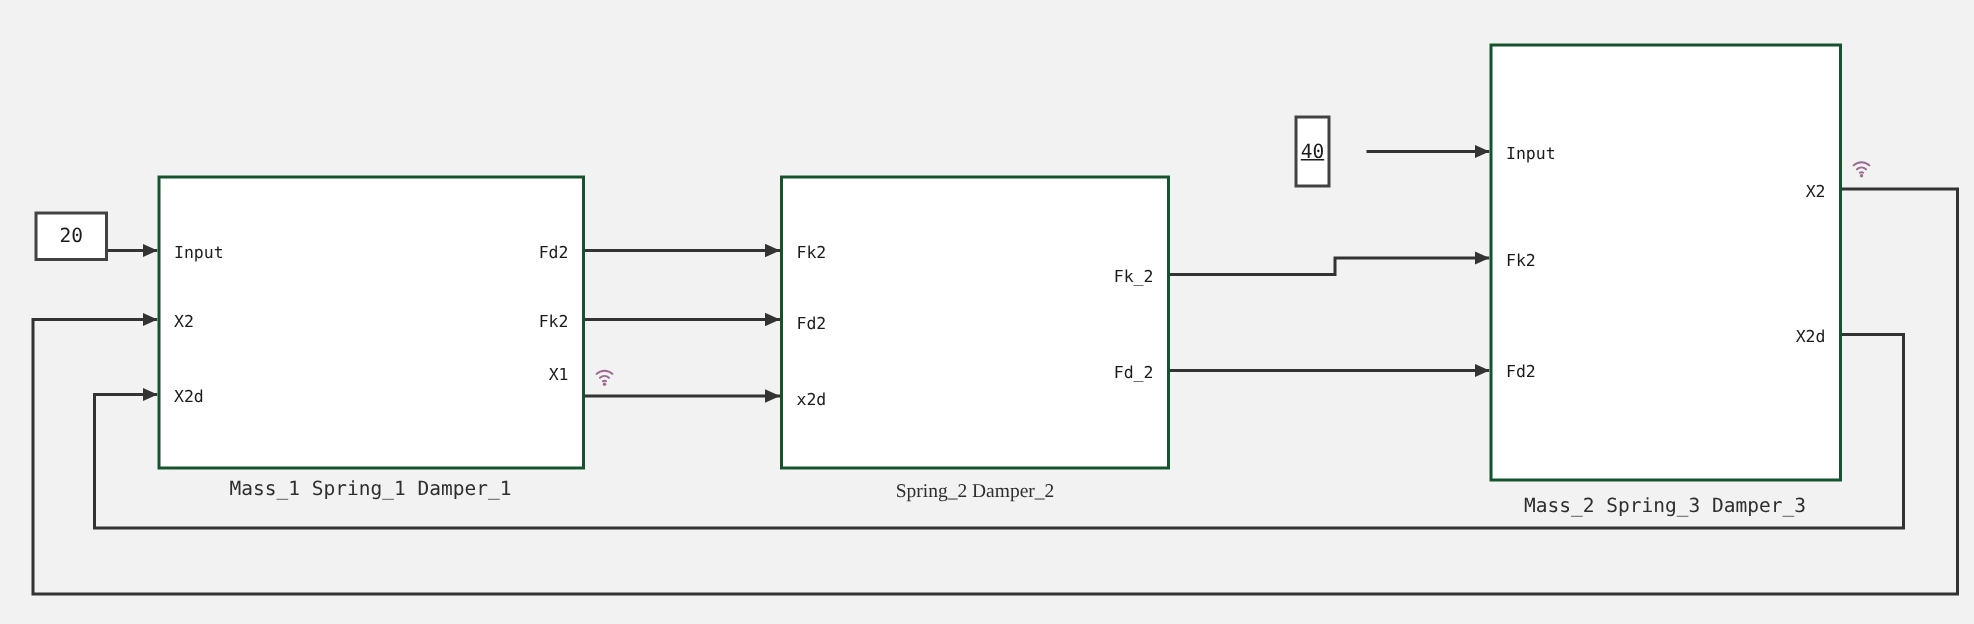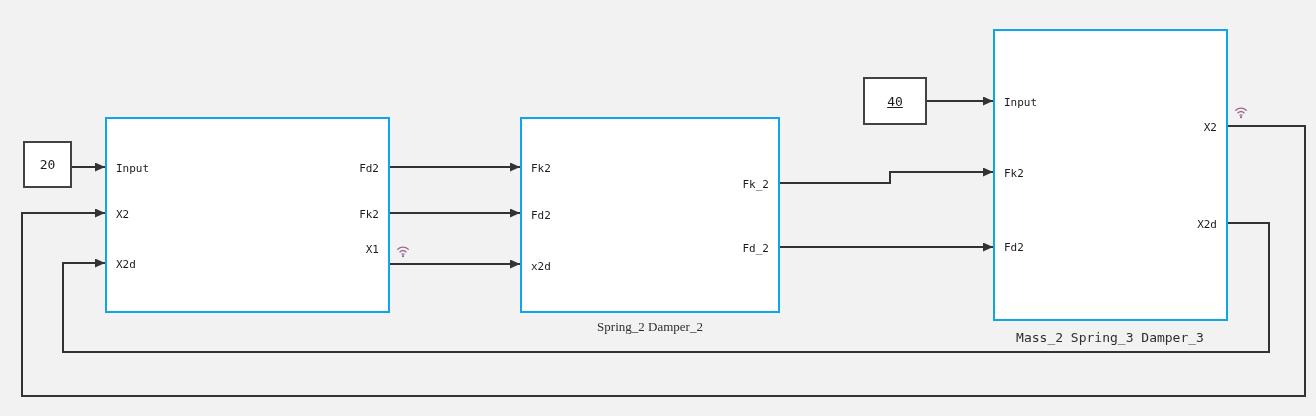--- a/index.html
+++ b/index.html
@@ -13,21 +13,21 @@
   }
   .wire-layer {
     position: absolute;
     left: 0; top: 0;
     width: 1316px; height: 416px;
   }
   .wire { fill: none; stroke: #333333; stroke-width: 2; }
   .subsys {
     position: absolute;
     background: #ffffff;
-    border: 2px solid #0ea5e9;
+    border: 2px solid #14532d;
     box-sizing: border-box;
     padding-left: 40px;
   }
   #block1 { left: 105px; top: 117px; width: 285px; height: 196px; }
   #block2 { left: 520px; top: 117px; width: 260px; height: 196px; }
   #block3 { left: 993px; top: 29px;  width: 235px; height: 292px; }
   .port {
     position: absolute;
     font-size: 11px;
     line-height: 14px;
@@ -40,22 +40,22 @@
     position: absolute;
     background: #ffffff;
     border: 2px solid #424242;
     box-sizing: border-box;
     display: flex;
     align-items: center;
     justify-content: center;
     font-size: 13px;
     color: #1c1c1c;
   }
-  #const20 { left: 23px;  top: 141px; width: 49px; height: 47px; justify-content: center; }
-  #const40 { left: 863px; top: 77px;  width: 64px; height: 48px; text-decoration: underline; }
+  #const20 { left: 23px;  top: 141px; width: 49px; height: 33px; justify-content: center; }
+  #const40 { left: 863px; top: 77px;  width: 24px; height: 48px; text-decoration: underline; }
   .block-label {
     position: absolute;
     transform: translateX(-50%);
     font-size: 13px;
     color: #2e2e2e;
     white-space: nowrap;
   }
   #label1 { left: 247px;  top: 319px; }
   #label2 { left: 650px;  top: 319px; font-family: Liberation Serif, serif; }
   #label3 { left: 1110px; top: 330px; }
@@ -97,20 +97,21 @@
   </div>
 
   <div class="subsys" id="block1">
     <span class="port in" style="top:43px">Input</span>
     <span class="port in" style="top:89px">X2</span>
     <span class="port in" style="top:139px">X2d</span>
     <span class="port out" style="top:43px">Fd2</span>
     <span class="port out" style="top:89px">Fk2</span>
     <span class="port out" style="top:124px">X1</span>
   </div>
+  <div class="block-label" id="label1">Mass_1 Spring_1 Damper_1</div>
 
   <div class="subsys" id="block2">
     <span class="port in" style="top:43px">Fk2</span>
     <span class="port in" style="top:90px">Fd2</span>
     <span class="port in" style="top:141px">x2d</span>
     <span class="port out" style="top:59px">Fk_2</span>
     <span class="port out" style="top:123px">Fd_2</span>
   </div>
   <div class="block-label" id="label2">Spring_2 Damper_2</div>
 

